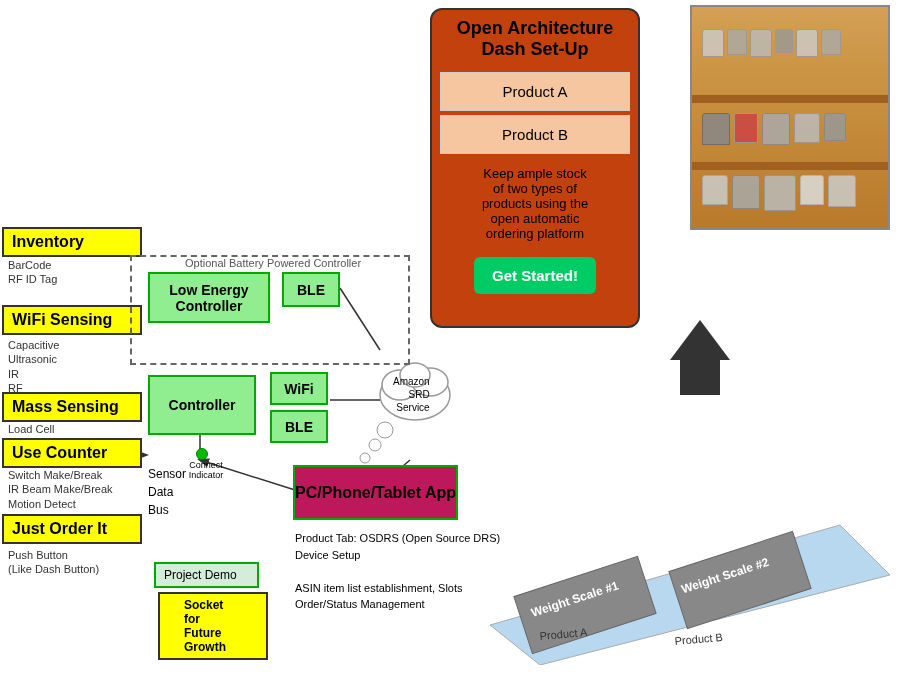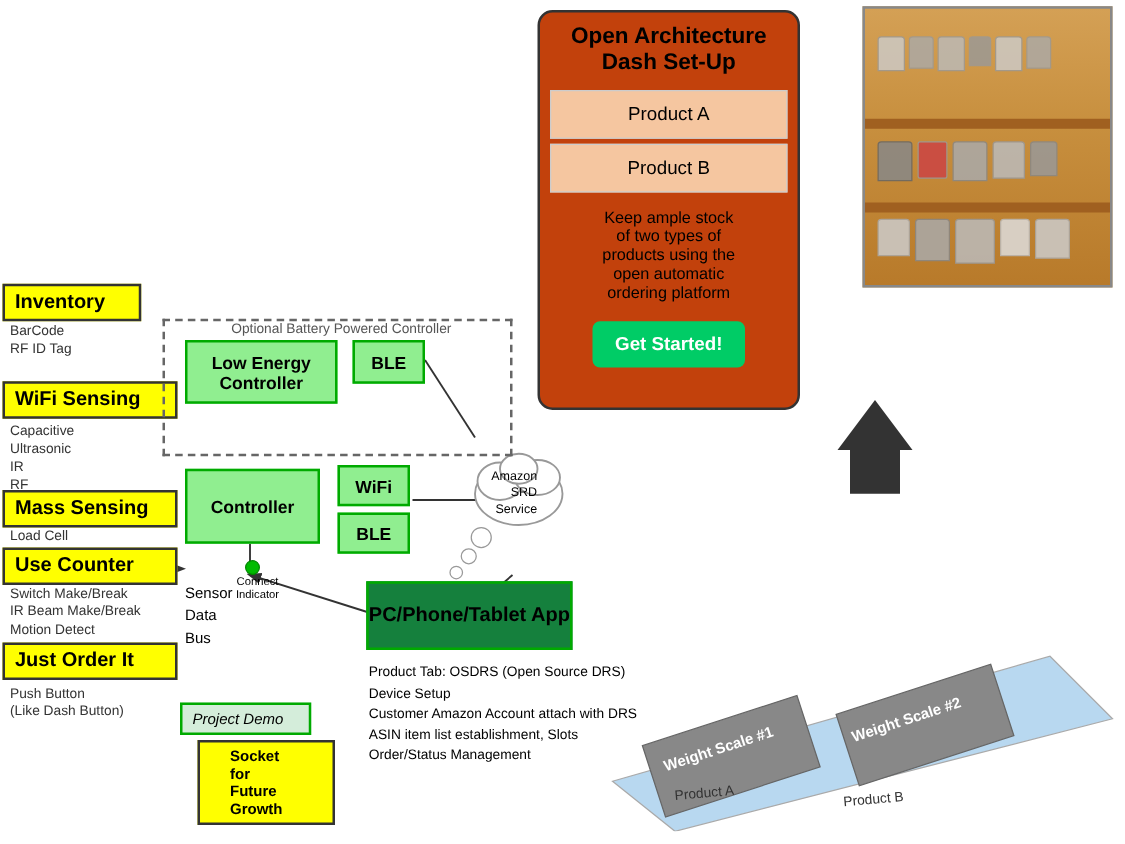--- a/index.html
+++ b/index.html
@@ -58,25 +58,25 @@
       display: flex;
       align-items: center;
       justify-content: center;
       font-size: 14px;
       font-weight: bold;
     }
 
     
     .app-box {
       position: absolute;
-      background: #15803d;
+      background: #be185d;
       border: 2px solid #00aa00;
       display: flex;
       align-items: center;
-      justify-content: center;
+      justify-content: flex-end;
       font-size: 16px;
       font-weight: bold;
       text-align: center;
     }
 
     
     .arch-box {
       position: absolute;
       background: #c2410c;
       border: 2px solid #333;
@@ -242,21 +242,21 @@
 
   <polygon points="710,395 720,395 720,360 730,360 700,320 670,360 680,360 680,395 690,395" fill="#333"></polygon>
 
   <defs>
     <marker id="arrow" markerWidth="8" markerHeight="8" refX="6" refY="3" orient="auto">
       <path d="M0,0 L0,6 L8,3 z" fill="#333"></path>
     </marker>
   </defs>
 </svg>
 
-<div class="sidebar-label" style="top:227px; width:111px;">Inventory</div>
+<div class="sidebar-label" style="top:227px; width:140px;">Inventory</div>
 <div class="sidebar-sublabel" style="top:258px;">BarCode<br>RF ID Tag</div>
 
 <div class="sidebar-label" style="top:305px; width:140px;">WiFi Sensing</div>
 <div class="sidebar-sublabel" style="top:338px;">Capacitive<br>Ultrasonic<br>IR<br>RF</div>
 
 <div class="sidebar-label" style="top:392px; width:140px;">Mass Sensing</div>
 <div class="sidebar-sublabel" style="top:422px;">Load Cell</div>
 
 <div class="sidebar-label" style="top:438px; width:140px;">Use Counter</div>
 <div class="sidebar-sublabel" style="top:468px;">Switch Make/Break<br>IR Beam Make/Break<br>Motion Detect</div>
@@ -300,28 +300,28 @@
 </div>
 
 <div class="arch-box" style="top:8px; left:430px; width:210px; min-height:320px;">
   <div class="arch-box-title">Open Architecture<br>Dash Set-Up</div>
   <div class="product-box-a">Product A</div>
   <div class="product-box-b">Product B</div>
   <div class="arch-desc">Keep ample stock<br>of two types of<br>products using the<br>open automatic<br>ordering platform</div>
   <button class="get-started-btn">Get Started!</button>
 </div>
 
-<div class="demo-btn" style="top:562px; left:144px; width:105px;font-style:italic;">Project Demo</div>
+<div class="demo-btn" style="top:562px; left:154px; width:105px;">Project Demo</div>
 
 <div class="socket-box" style="top:592px; left:158px; width:110px;">Socket for<br>Future Growth</div>
 
 <div class="info-text" style="top:530px; left:295px; width:350px;">
   <span>Product Tab: OSDRS (Open Source DRS)</span><br>
   <span>Device Setup</span><br>
-  <span>Customer Amazon Account attach with DRS</span><br>
+  <br>
   <span>ASIN item list establishment, Slots</span><br>
   <span>Order/Status Management</span>
 </div>
 
 <div class="inventory-photo" style="right:10px; top:5px; width:200px; height:225px;">
 
   <div style="width:100%; height:100%; background: linear-gradient(to bottom, #d4a055 0%, #c8903f 40%, #b87a2a 100%); position:relative;">
 
     <div style="position:absolute; top:40%; left:0; right:0; height:8px; background:#a06020;"></div>
     <div style="position:absolute; top:70%; left:0; right:0; height:8px; background:#a06020;"></div>

